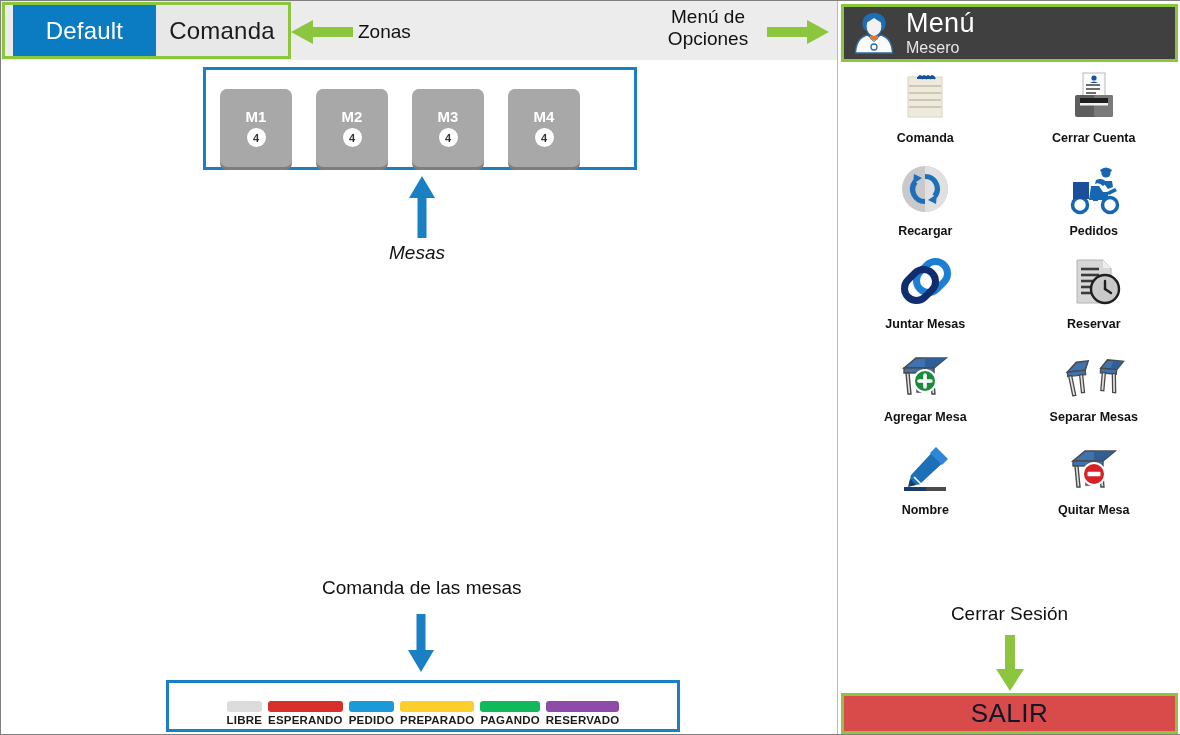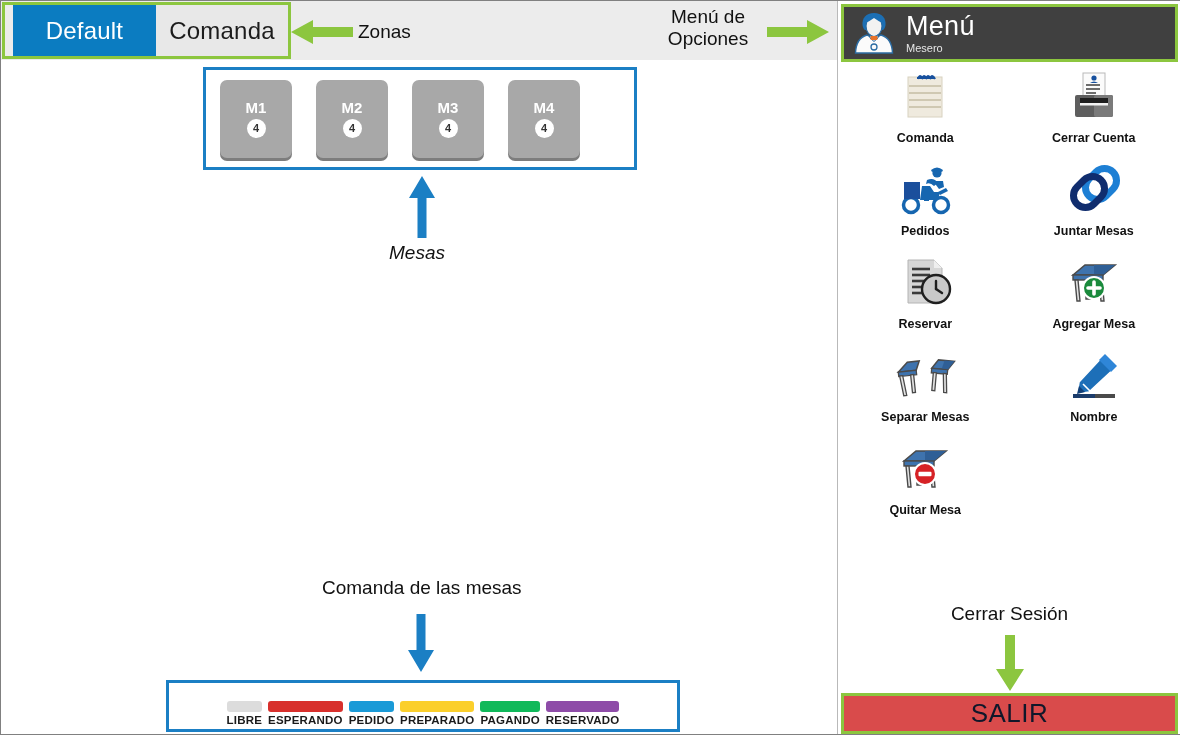--- a/index.html
+++ b/index.html
@@ -66,21 +66,21 @@
   #opciones-arrow { left: 766px; top: 17px; }
 
   
   #mesas-box {
     position: absolute; left: 202px; top: 66px;
     width: 434px; height: 103px;
     border: 3px solid #1b7fc4;
     background: #ffffff;
   }
   #mesas-row {
-    display: flex; align-items: center;
+    display: flex; align-items: flex-end;
     height: 100%;
     padding: 0 14px;
     gap: 24px;
   }
   .mesa {
     position: relative;
     width: 72px; height: 78px;
     background: #a8a8a8;
     border-radius: 7px;
     box-shadow: 0 3px 0 0 #7d7d7d;
@@ -154,21 +154,21 @@
     width: 337px; height: 58px;
     background: #404040;
     border: 3px solid #8cc63f;
     display: flex; align-items: center;
     padding-left: 6px;
     gap: 8px;
   }
   #waiter-avatar { width: 48px; height: 48px; flex: 0 0 48px; }
   #menu-title-wrap { display: flex; flex-direction: column; justify-content: center; line-height: 1; }
   #menu-title { color: #ffffff; font-size: 27px; letter-spacing: .3px; }
-  #menu-subtitle { color: #e6e6e6; font-size: 11px; margin-top: 3px; }
+  #menu-subtitle { color: #e6e6e6; font-size: 16px; margin-top: 3px; }
 
   #menu-grid {
     position: absolute; left: 3px; top: 66px;
     width: 337px;
     display: grid;
     grid-template-columns: repeat(2, 1fr);
   }
   .menu-item {
     display: flex; flex-direction: column; align-items: center; justify-content: flex-start;
     height: 93px;
@@ -358,20 +358,33 @@
             <path d="M27 16 q4 -3 8 0 z" fill="#17509e"></path>
             <rect x="12" y="28" width="38" height="22" rx="2" fill="#5e5e5e"></rect>
             <rect x="31" y="28" width="19" height="22" rx="2" fill="#7a7a7a"></rect>
             <rect x="17" y="31" width="28" height="5" fill="#1f1f1f"></rect>
             <rect x="17" y="36" width="28" height="2.5" fill="#f2f2f2"></rect>
           </svg>
         </div>
         <div class="menu-label">Cerrar Cuenta</div>
       </div>
 
+      <div class="menu-item">
+        <div class="menu-icon">
+          <svg viewBox="0 0 62 62" width="62" height="62">
+            <circle cx="31" cy="29" r="23" fill="#c9c9c9"></circle>
+            <path d="M31 6 a23 23 0 0 1 0 46 z" fill="#e0e0e0"></path>
+            <path d="M31 14 a15 15 0 0 1 12 24 l-4.5 -3.5 a9.5 9.5 0 0 0 -7.5 -15.5 z" fill="#1d6fb8"></path>
+            <path d="M31 44 a15 15 0 0 1 -12 -24 l4.5 3.5 a9.5 9.5 0 0 0 7.5 15.5 z" fill="#1d6fb8"></path>
+            <path d="M20 14 L28 18 L19 24 Z" fill="#1d6fb8"></path>
+            <path d="M42 44 L34 40 L43 34 Z" fill="#1d6fb8"></path>
+          </svg>
+        </div>
+        <div class="menu-label">Recargar</div>
+      </div>
 
       <div class="menu-item">
         <div class="menu-icon">
           <svg viewBox="0 0 62 62" width="62" height="62">
             <circle cx="17" cy="45" r="7.5" fill="none" stroke="#1666b0" stroke-width="3.5"></circle>
             <circle cx="47" cy="45" r="7.5" fill="none" stroke="#1666b0" stroke-width="3.5"></circle>
             <rect x="10" y="22" width="16" height="17" fill="#1b4f9c"></rect>
             <path d="M26 40 L44 40 L46 32 L40 32 L36 26 L28 26 Z" fill="#1666b0"></path>
             <path d="M39 21 L49 21 L50 27 L45 29 Z" fill="#1666b0"></path>
             <circle cx="43" cy="13" r="4.6" fill="#1666b0"></circle>

